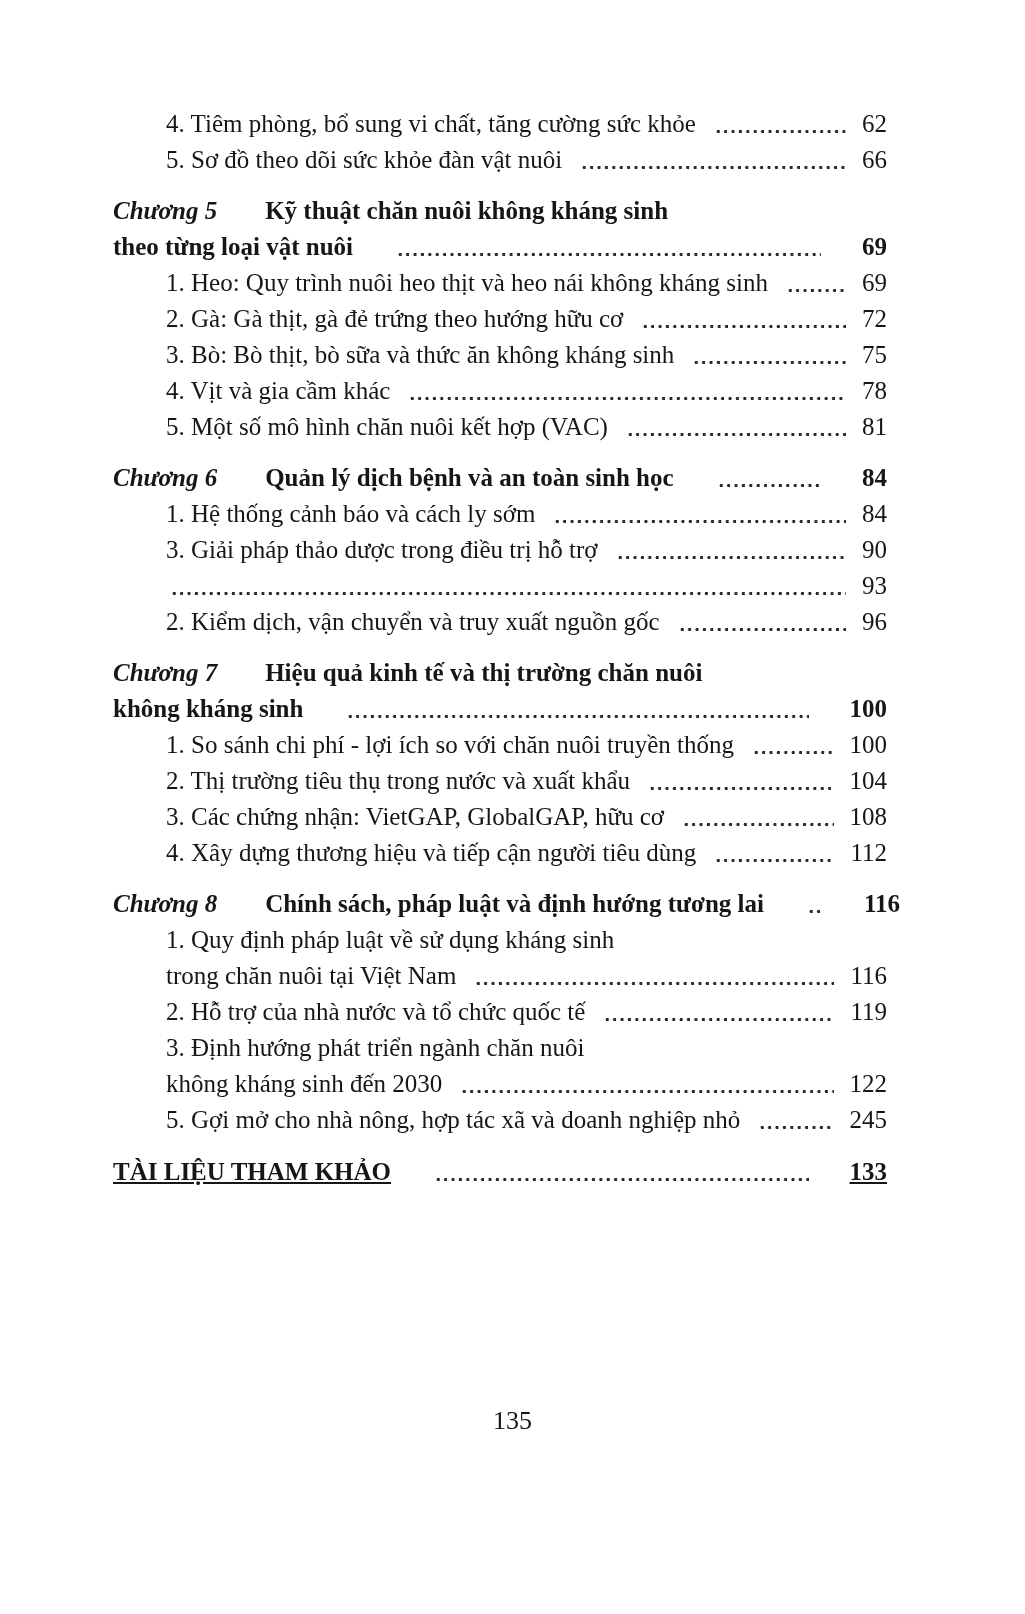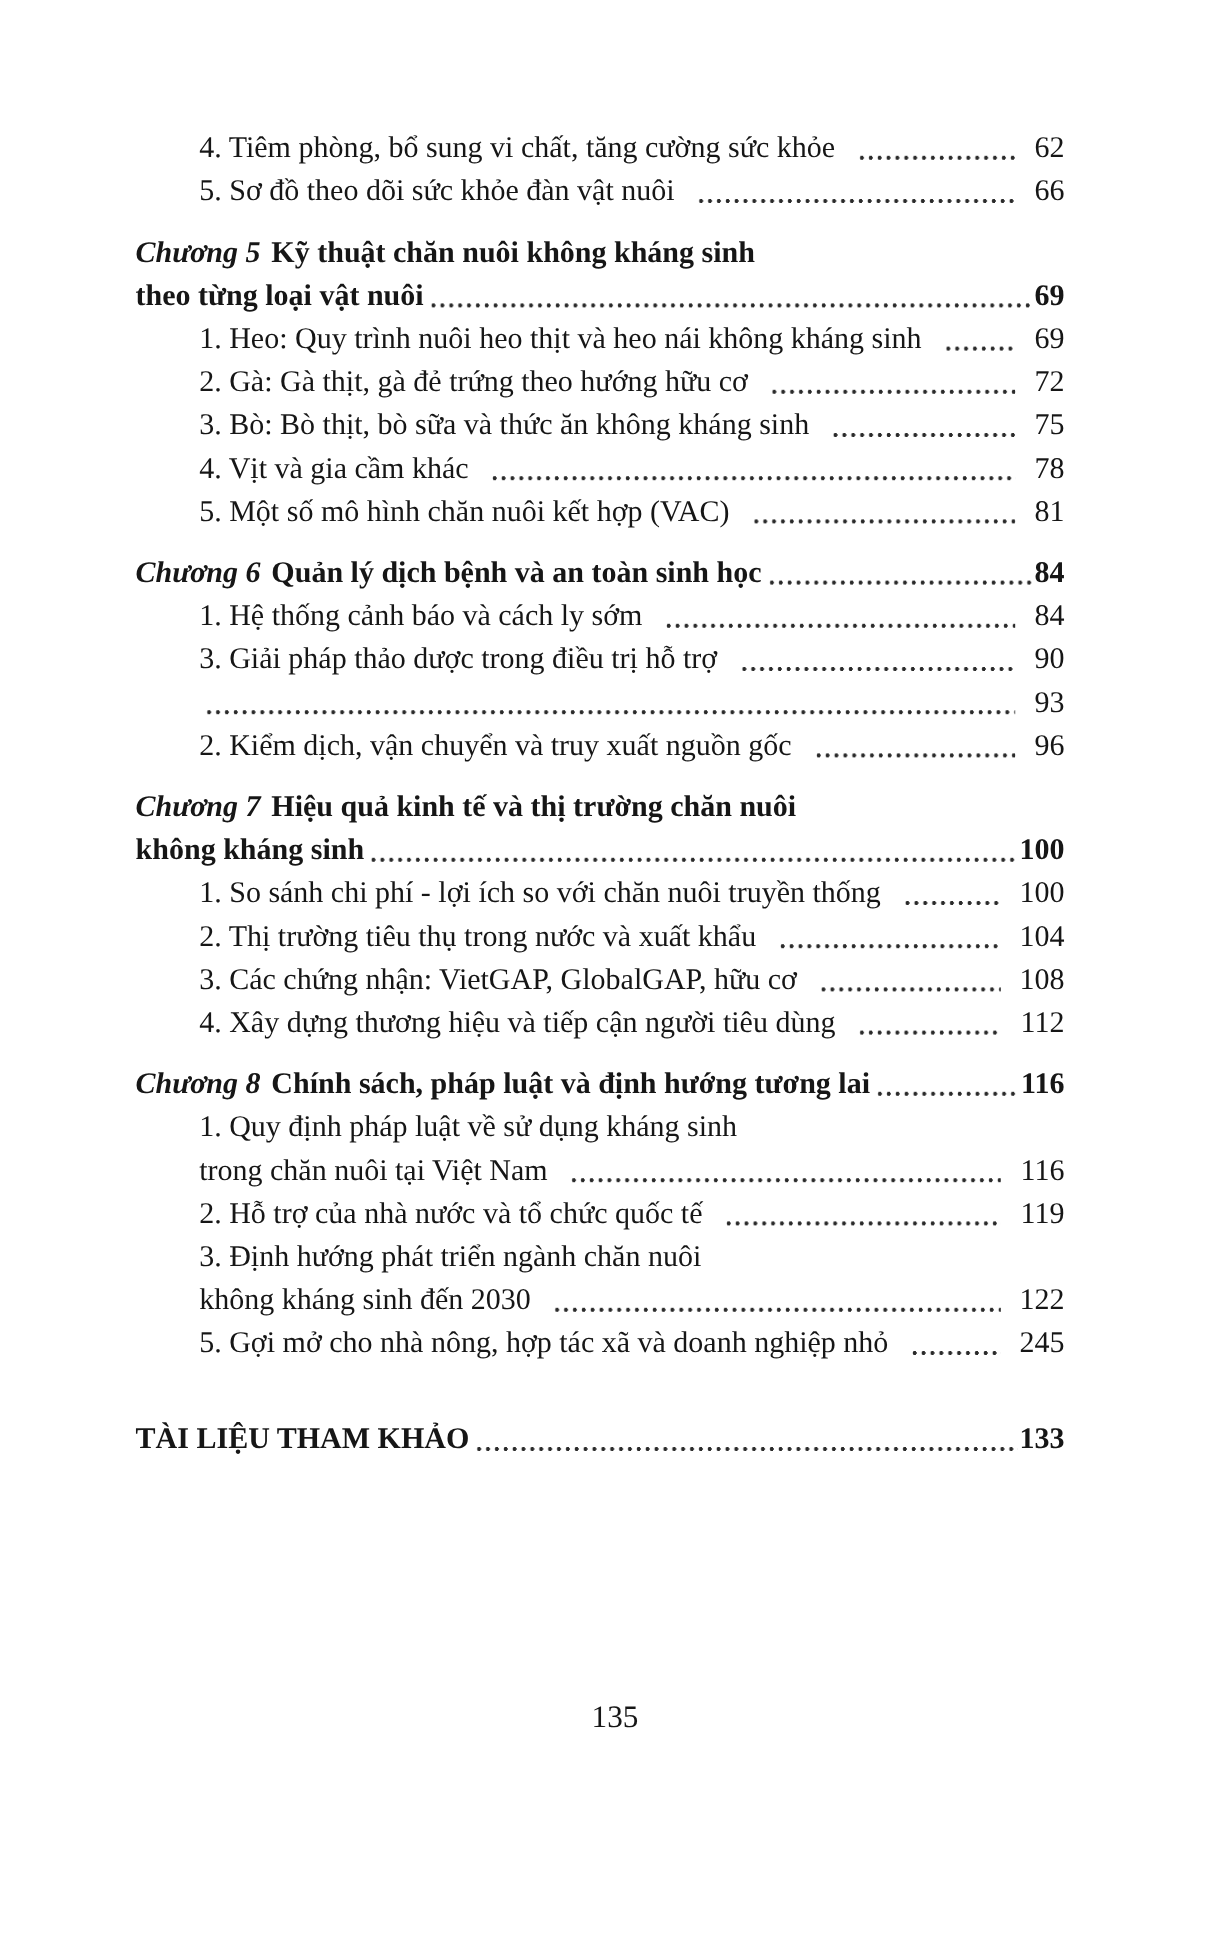--- a/index.html
+++ b/index.html
@@ -12,29 +12,29 @@
     font-family: "Liberation Serif", "DejaVu Serif", serif;
     overflow: hidden;
   }
   .toc-wrap {
     position: absolute;
     top: 106px;
     left: 113px;
     right: 138px;
   }
   .toc-section { margin-bottom: 15px; }
-  .toc-section.extra-gap { margin-top: 44px; }
+  .toc-section.extra-gap { margin-top: 16px; text-decoration: underline; }
   .toc-row {
     display: flex;
     align-items: baseline;
     font-size: 25px;
     line-height: 36px;
   }
   .toc-row.item, .toc-row.item-cont { padding-left: 53px; gap: 14px; }
-  .toc-row.chapter, .toc-row.chapter-cont, .toc-row.ref { font-weight: 700; }
+  .toc-row.chapter, .toc-row.chapter-cont, .toc-row.ref { font-weight: 700; gap: 39px; }
   .prefix {
     font-style: italic;
     font-weight: 700;
     margin-right: 9px;
     white-space: nowrap;
   }
   .text { white-space: nowrap; }
   .leader {
     flex: 1 1 auto;
     min-width: 14px;
@@ -46,21 +46,20 @@
     background-repeat: repeat-x;
   }
   .pagenum { white-space: nowrap; }
   .footer {
     position: absolute;
     top: 1406px;
     left: 0;
     width: 100%;
     text-align: center;
     font-size: 26px;
-    margin-top: 10px;
   }
 </style>
 </head>
 <body>
 
 <div class="toc-wrap">
     <div class="toc-section">
       <div class="toc-row item">
         <span class="text">4. Tiêm phòng, bổ sung vi chất, tăng cường sức khỏe</span>
         <span class="leader"></span>

